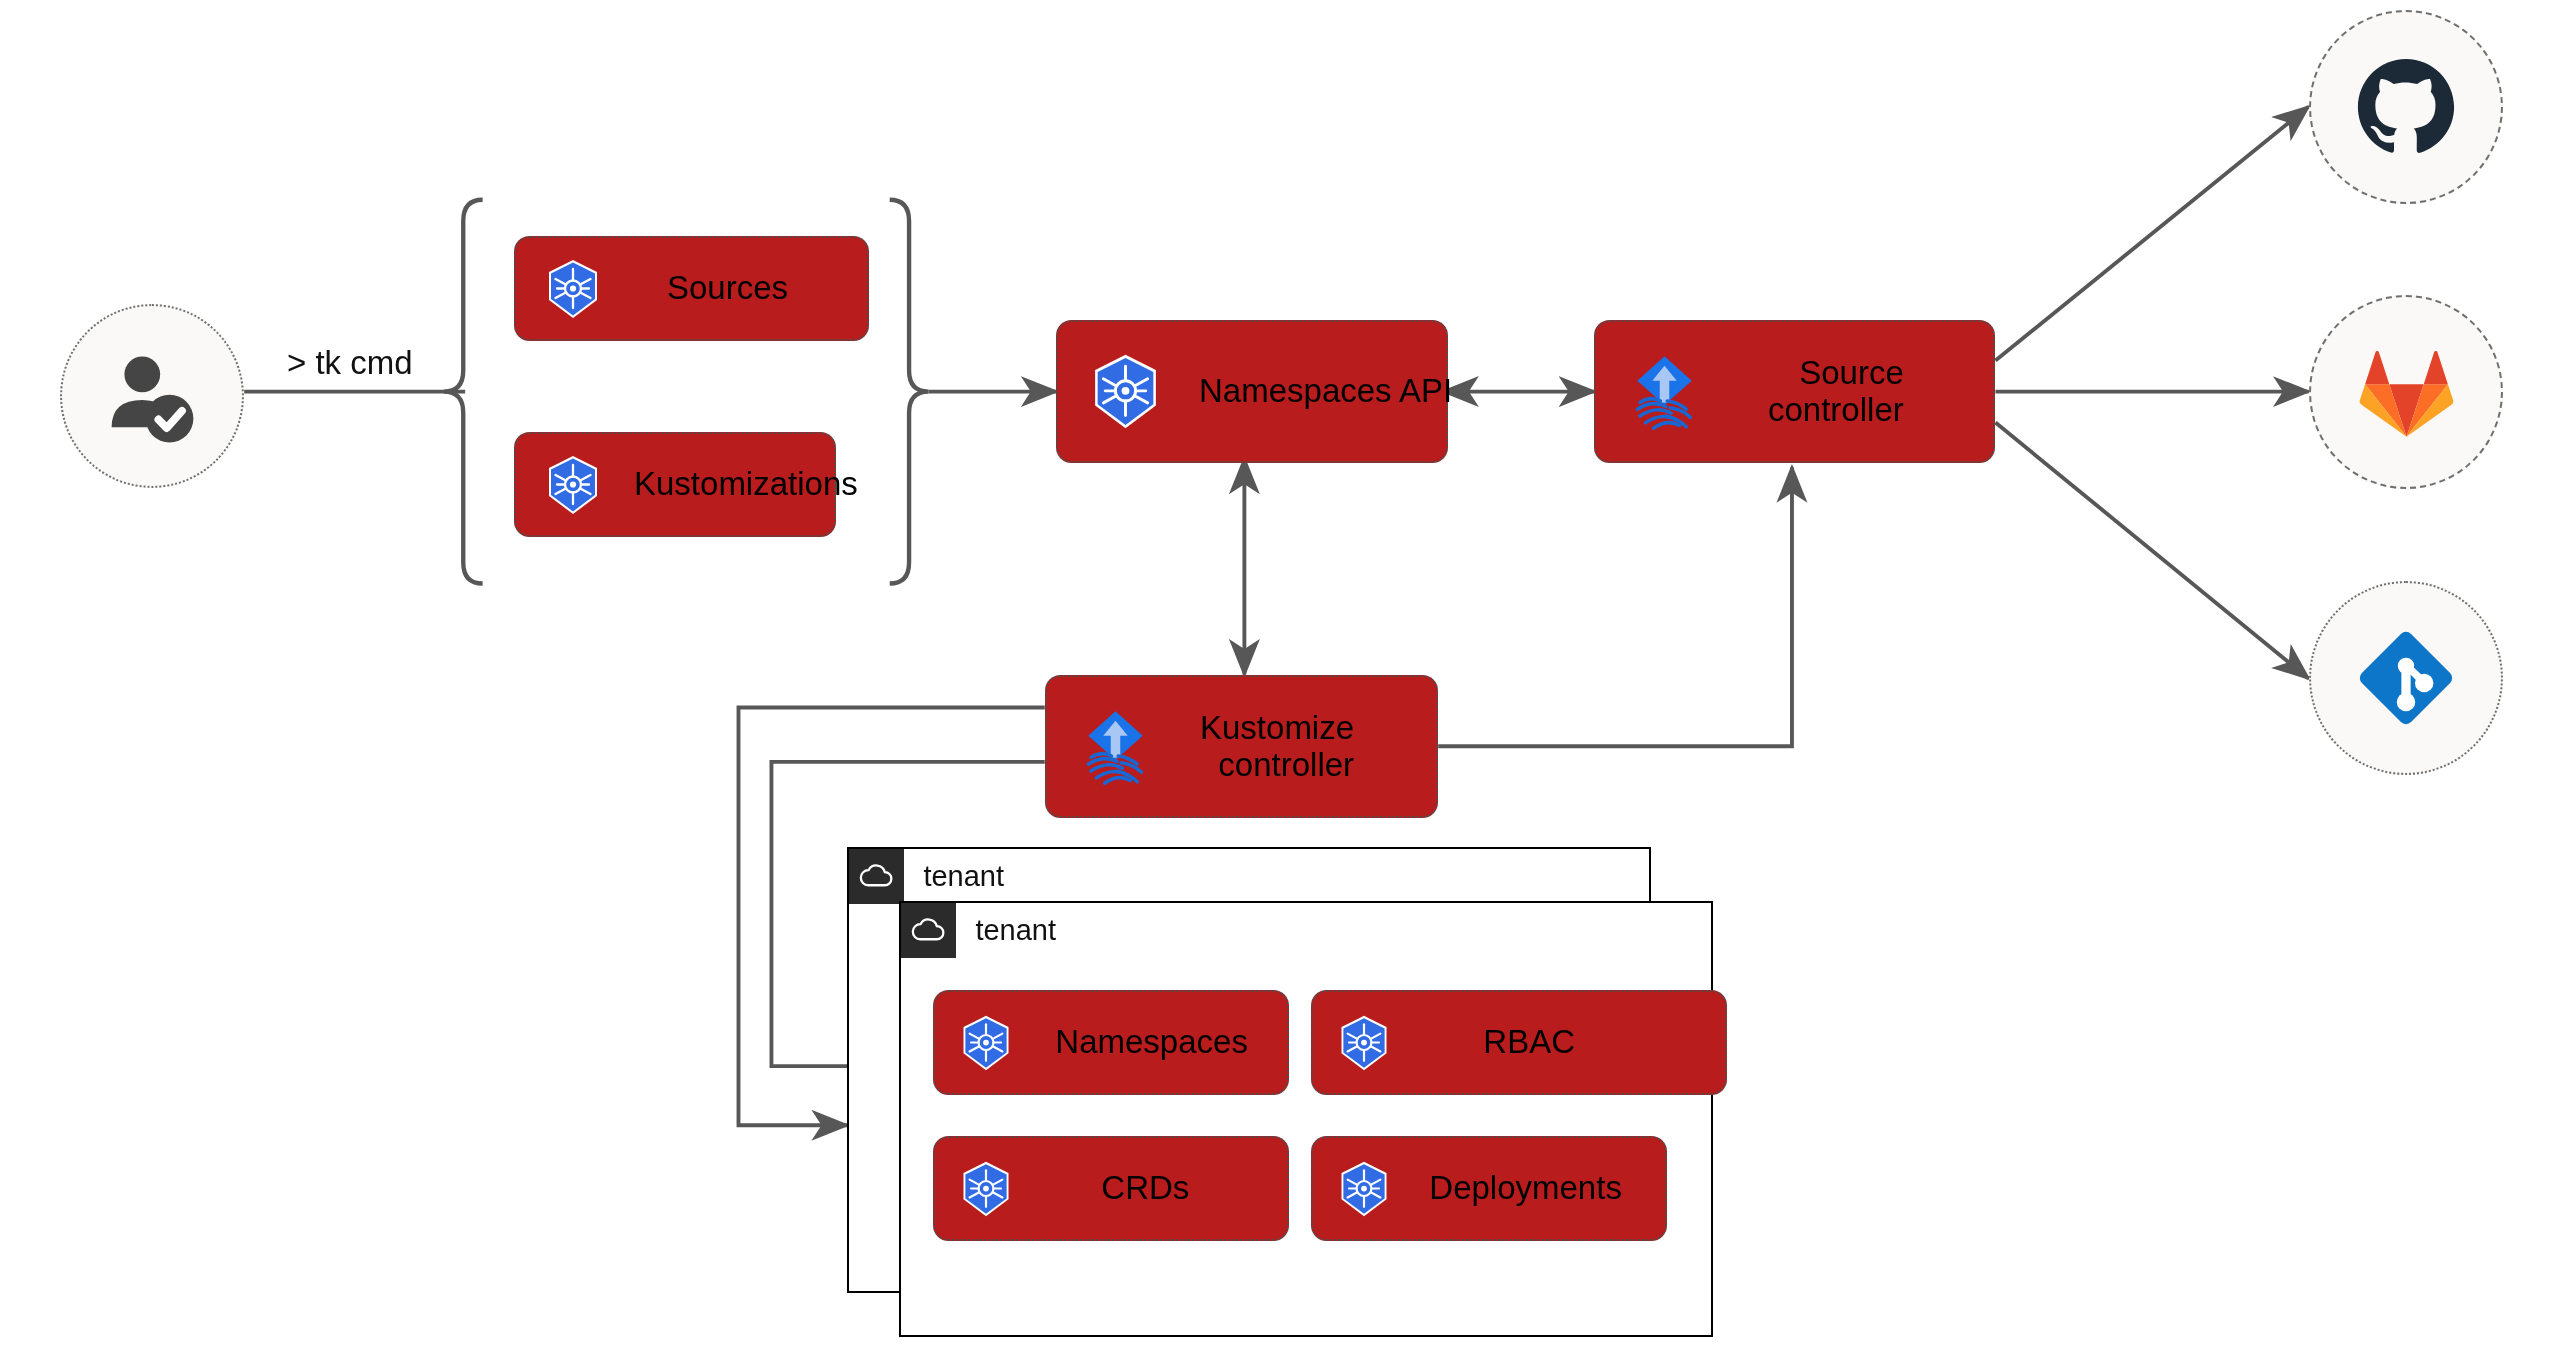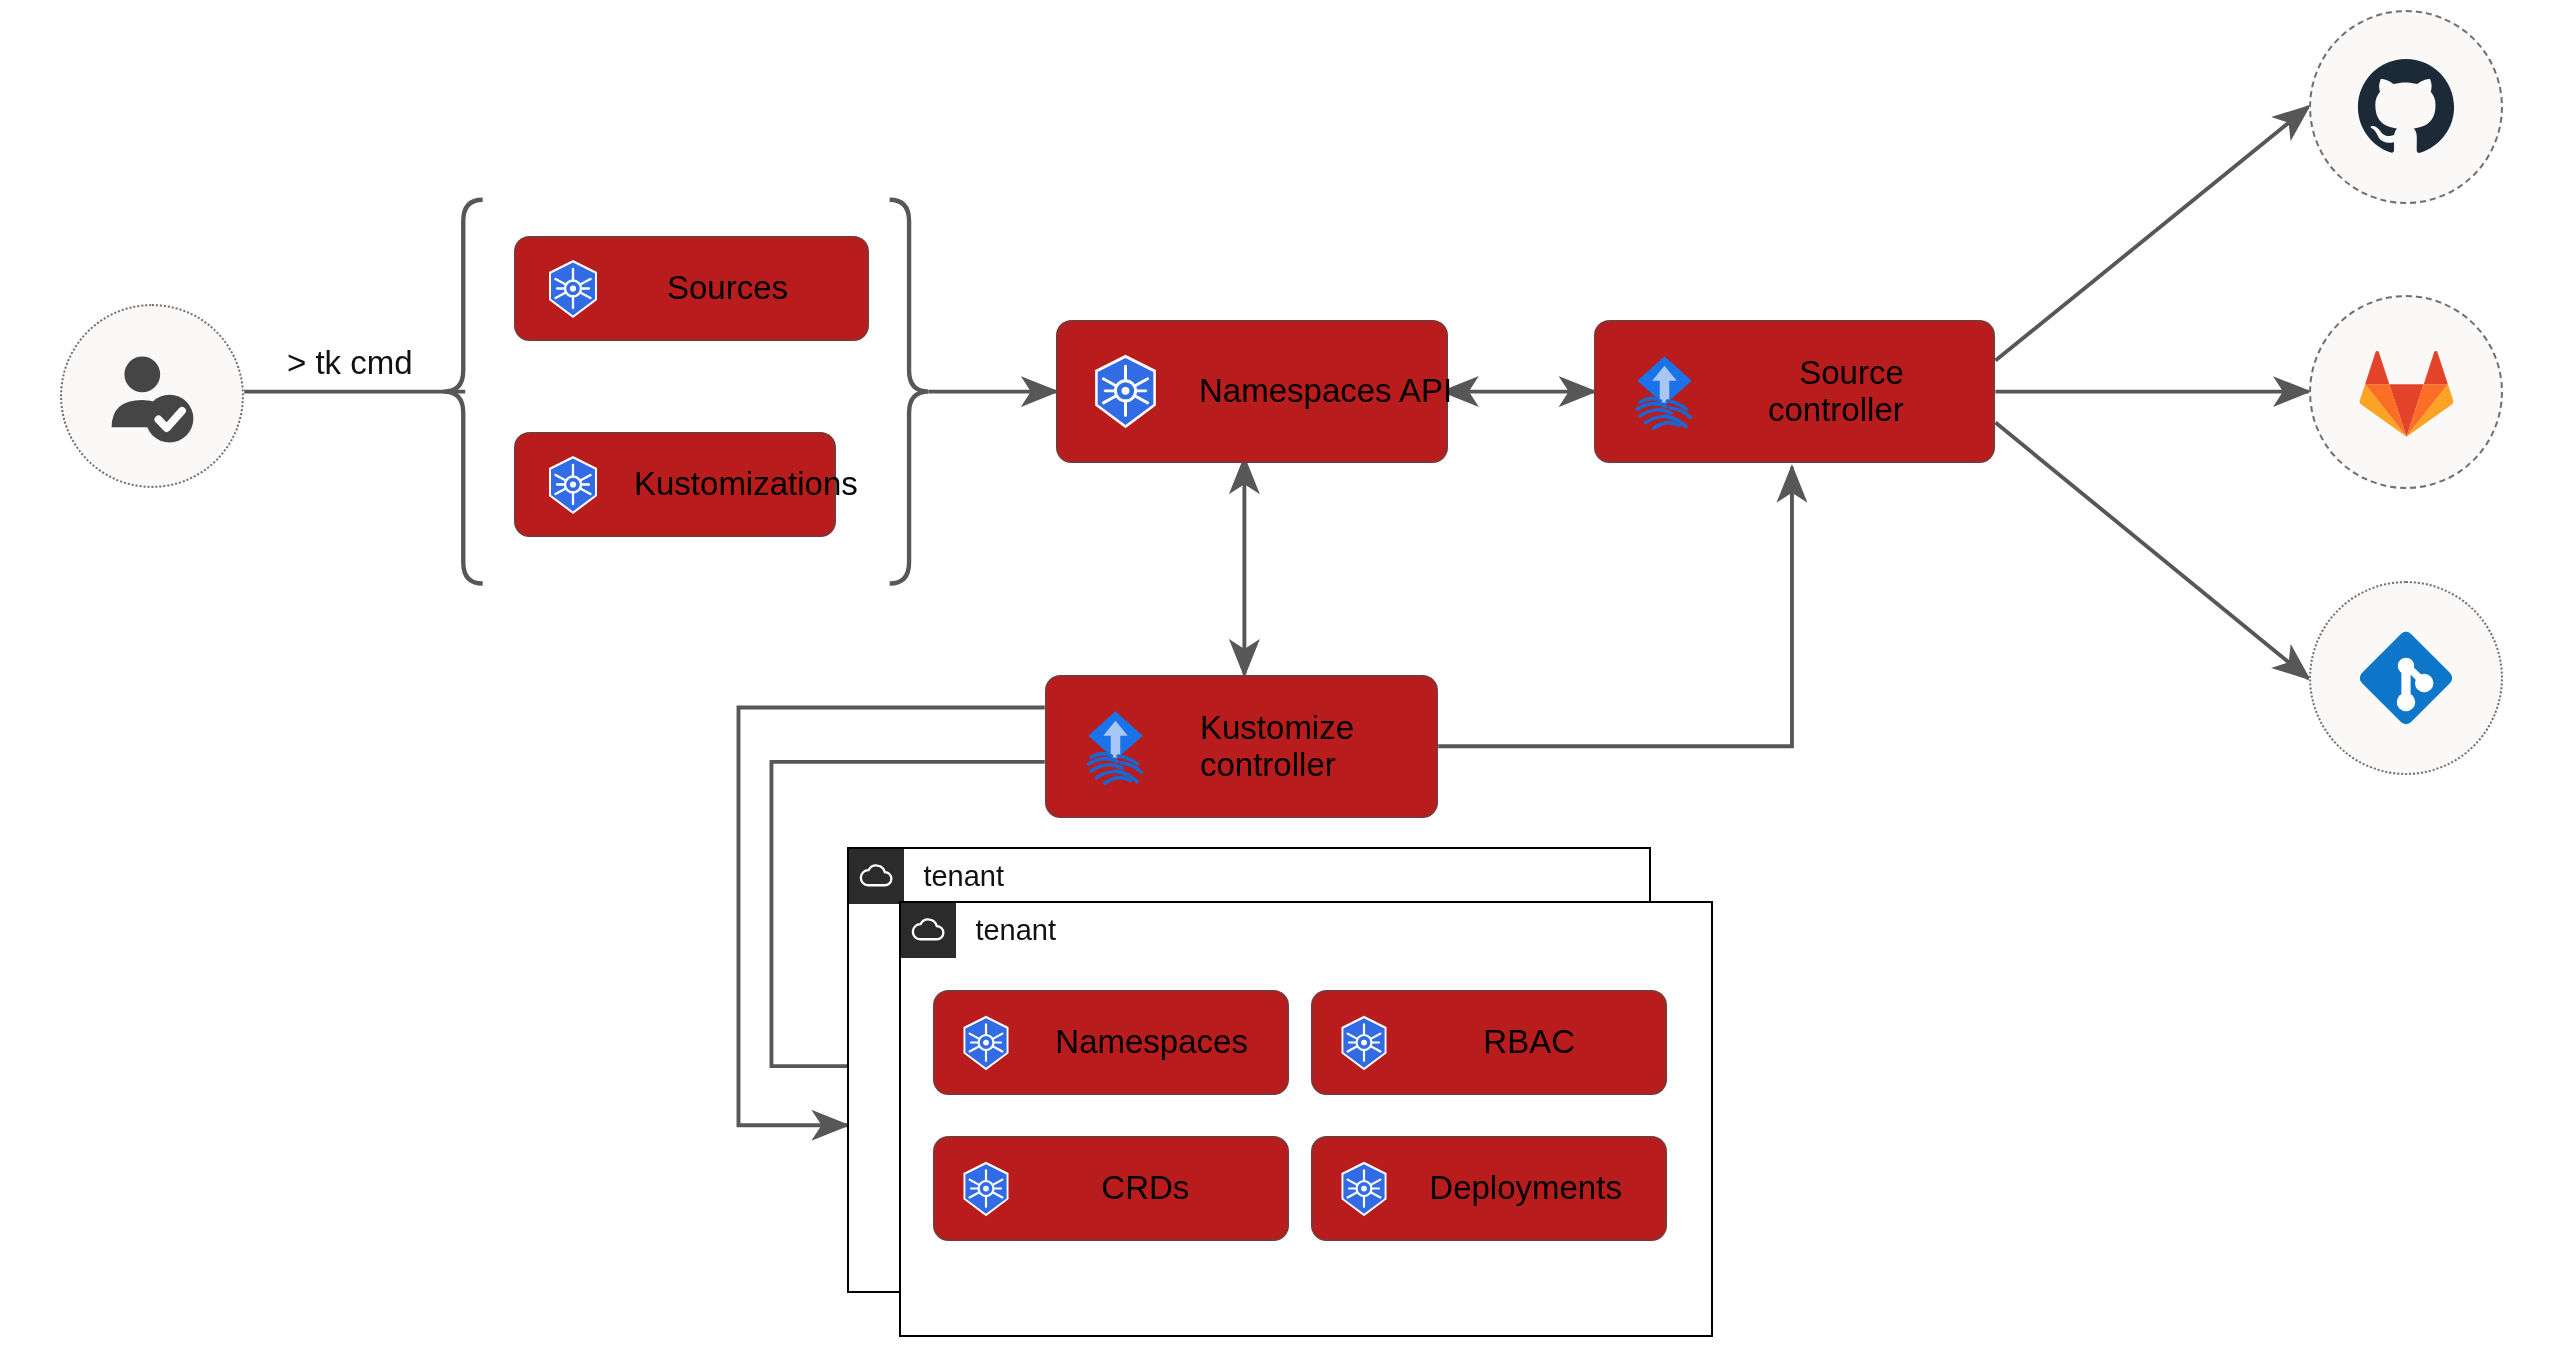--- a/index.html
+++ b/index.html
@@ -192,21 +192,21 @@
           <path d="M12 45 q11 -7 21 -2"></path>
           <path d="M14 50 q12 -8 23 -2"></path>
           <path d="M18 55 q12 -8 23 -2"></path>
           <path d="M24 59 q10 -7 19 -2"></path>
           <path d="M34 39 q8 1 14 6"></path>
           <path d="M36 44 q9 1 15 7"></path>
           <path d="M33 50 q9 2 15 8"></path>
         </g>
       </svg>
     </span>
-    <span class="lbl" style="margin-left:41px;text-align:left;">
+    <span class="lbl" style="margin-left:41px;text-align:right;">
       <span style="display:block;">Kustomize</span>
       <span style="display:block;">controller</span>
     </span>
   </div>
 
   <div class="node circ dashed" style="left:2309px;top:9.7px;width:194px;height:194px;">
     <span>
       <svg width="114" height="114" viewBox="0 0 64 64">
         <path fill="#1B2A36" d="M32 5C17.1 5 5 17.1 5 32c0 11.9 7.7 22 18.5 25.6 1.4.2 1.8-.6 1.8-1.3
           0-.6 0-2.4-.03-4.5-7.5 1.6-9.1-3.6-9.1-3.6-1.2-3.1-3-4-3-4-2.5-1.7.2-1.6.2-1.6 2.7.2 4.1 2.8 4.1 2.8
@@ -286,21 +286,21 @@
             <path d="M39.2 27.6 L49.5 22"></path>
           <path d="M16 31.5 L24 31.5"></path>
             <path d="M40 31.5 L48 31.5"></path>
         </g>
         <circle cx="32" cy="31.5" r="3.1" fill="#fff"></circle>
       </svg>
     </span>
     <span class="lbl" style="margin-left:39px;">Namespaces</span>
   </div>
 
-  <div class="node kbox" style="left:1311px;top:990px;width:356px;height:105px;padding:0 21.3px;z-index:4;">
+  <div class="node kbox" style="left:1311px;top:990px;width:416px;height:105px;padding:0 21.3px;z-index:4;">
     <span class="ico">
       <svg width="60" height="60" viewBox="0 0 64 64">
         <path d="M32 3 L56 15 L56 43 L32 61 L8 43 L8 15 Z" fill="#fff"></path>
         <path d="M32 5.6 L54 16.6 L54 42 L32 58.4 L10 42 L10 16.6 Z" fill="#326CE5"></path>
         <g stroke="#fff" stroke-width="2.3" fill="none" stroke-linecap="round">
           <circle cx="32" cy="31.5" r="8"></circle>
           <path d="M32 12 L32 23.5"></path>
             <path d="M32 39.5 L32 51"></path>
           <path d="M14.5 22 L24.8 27.6"></path>
             <path d="M39.2 35.4 L49.5 41"></path>

